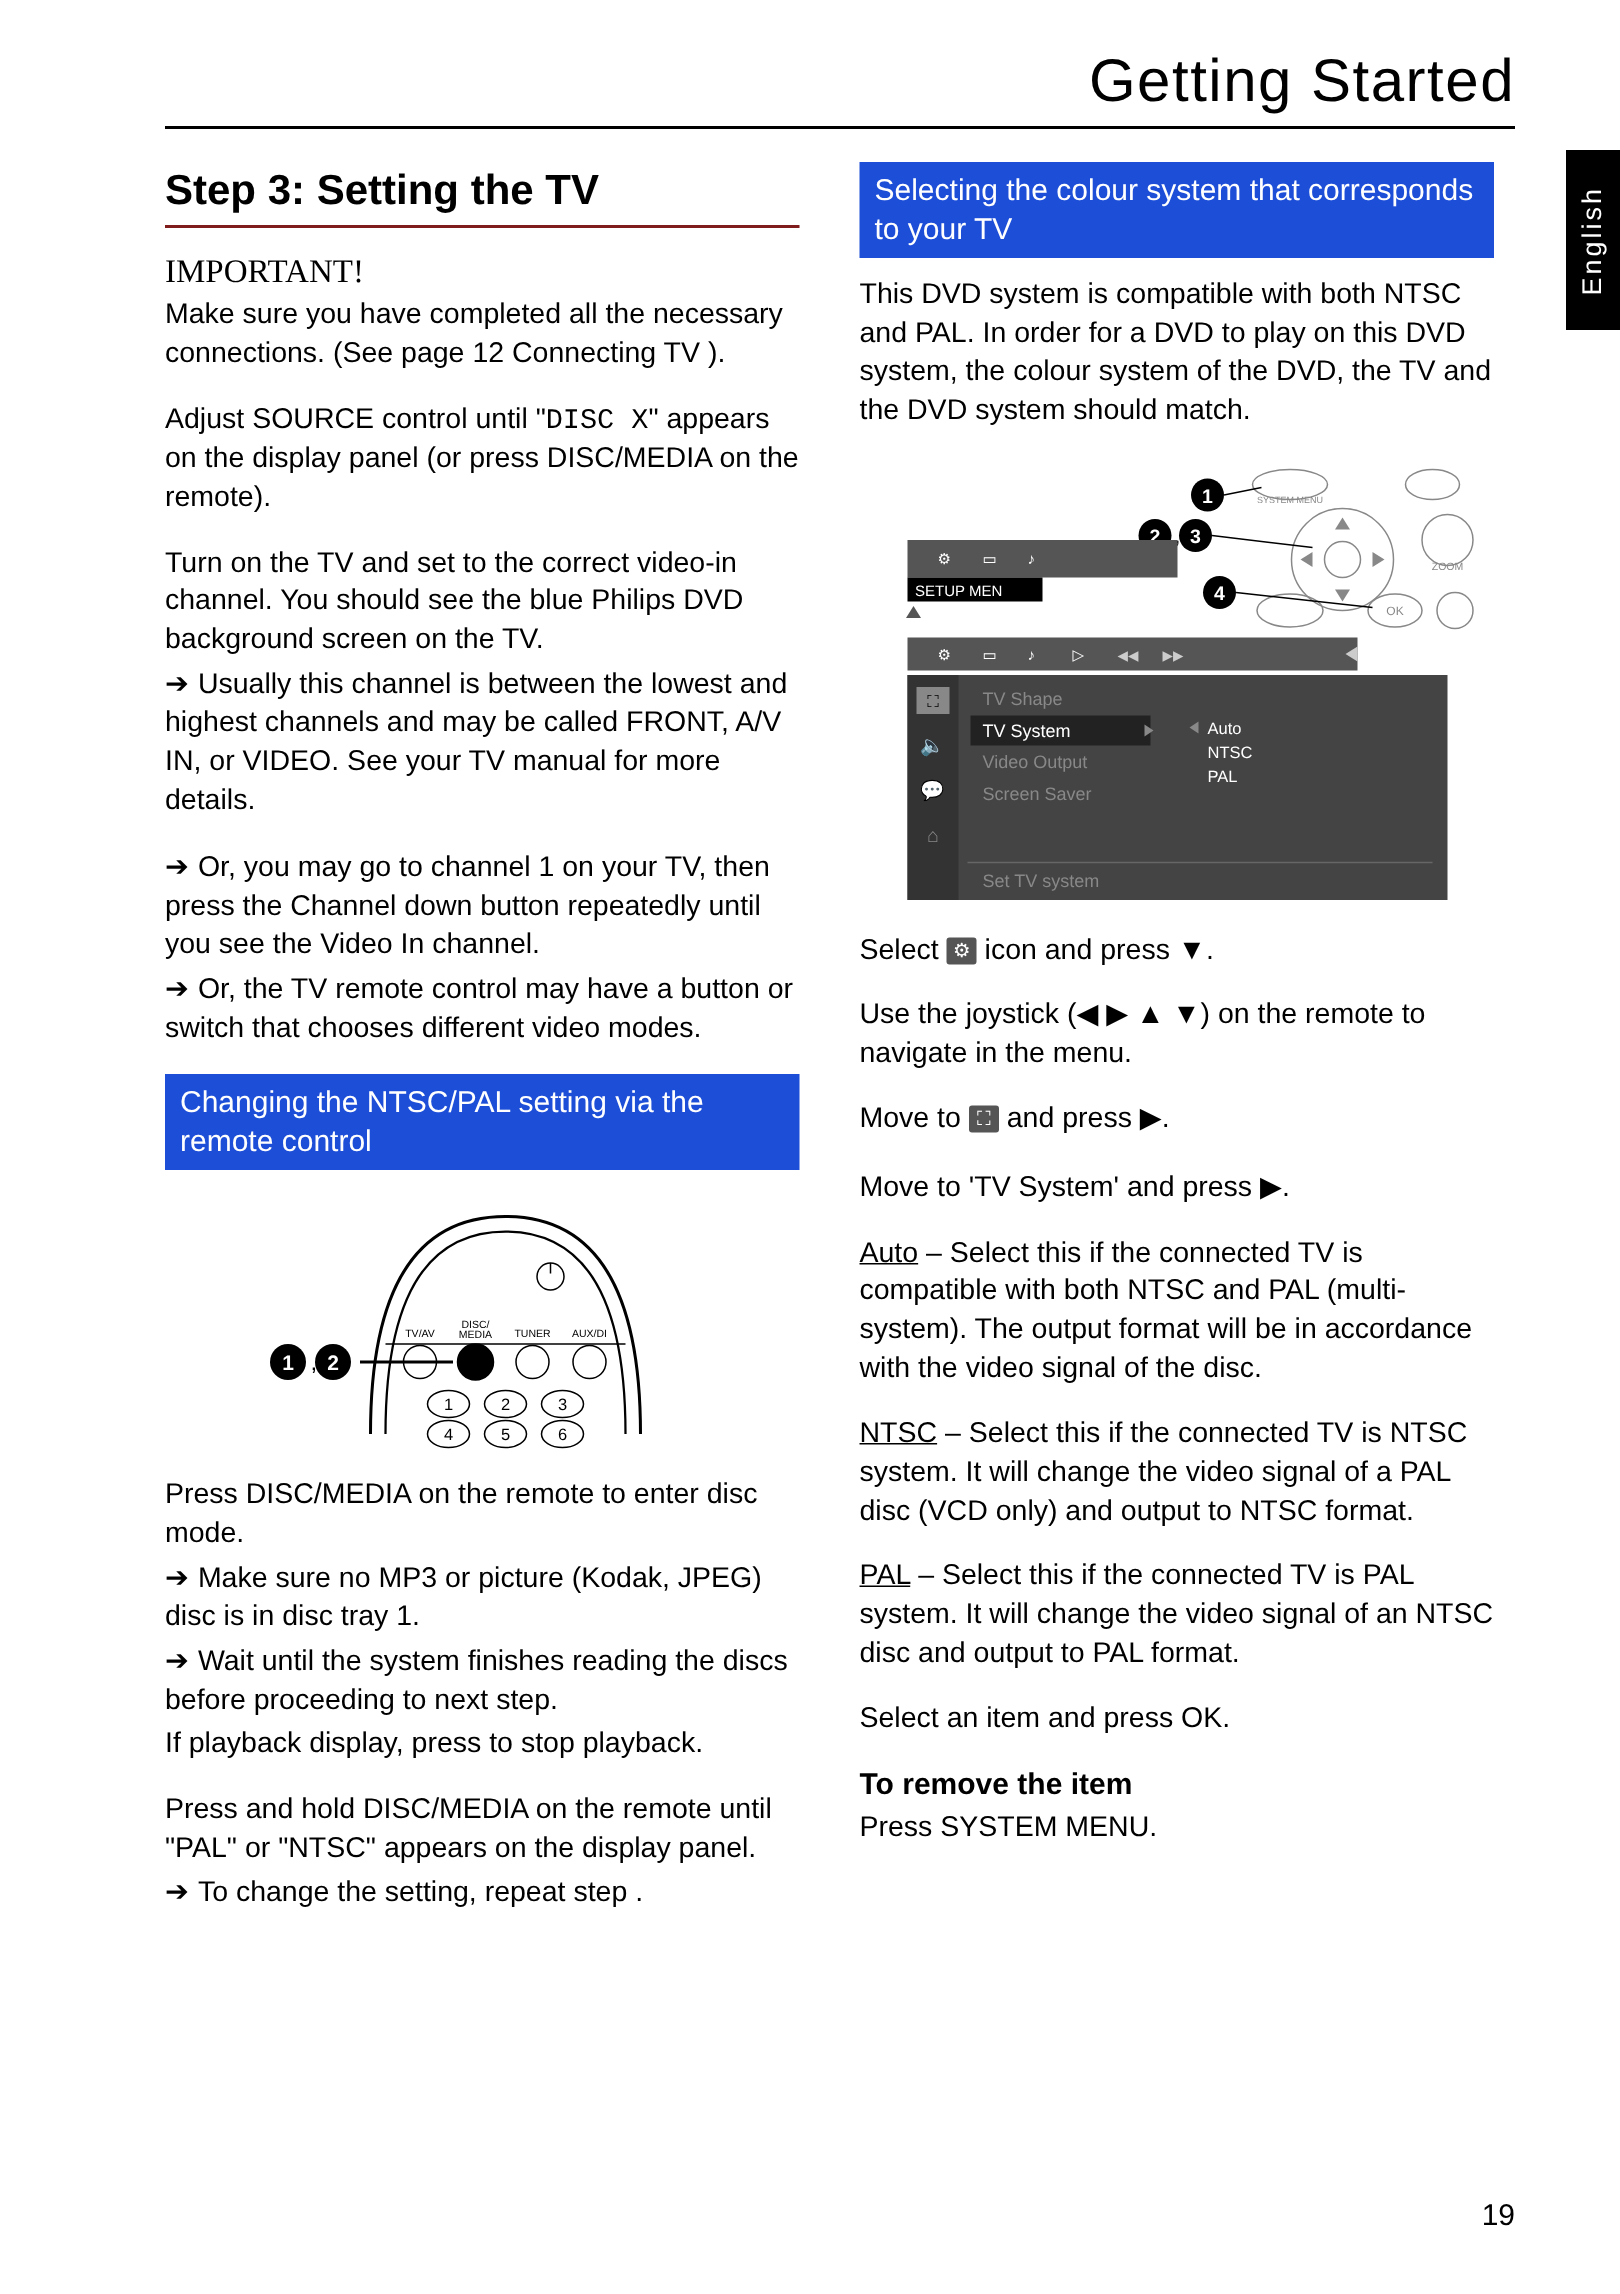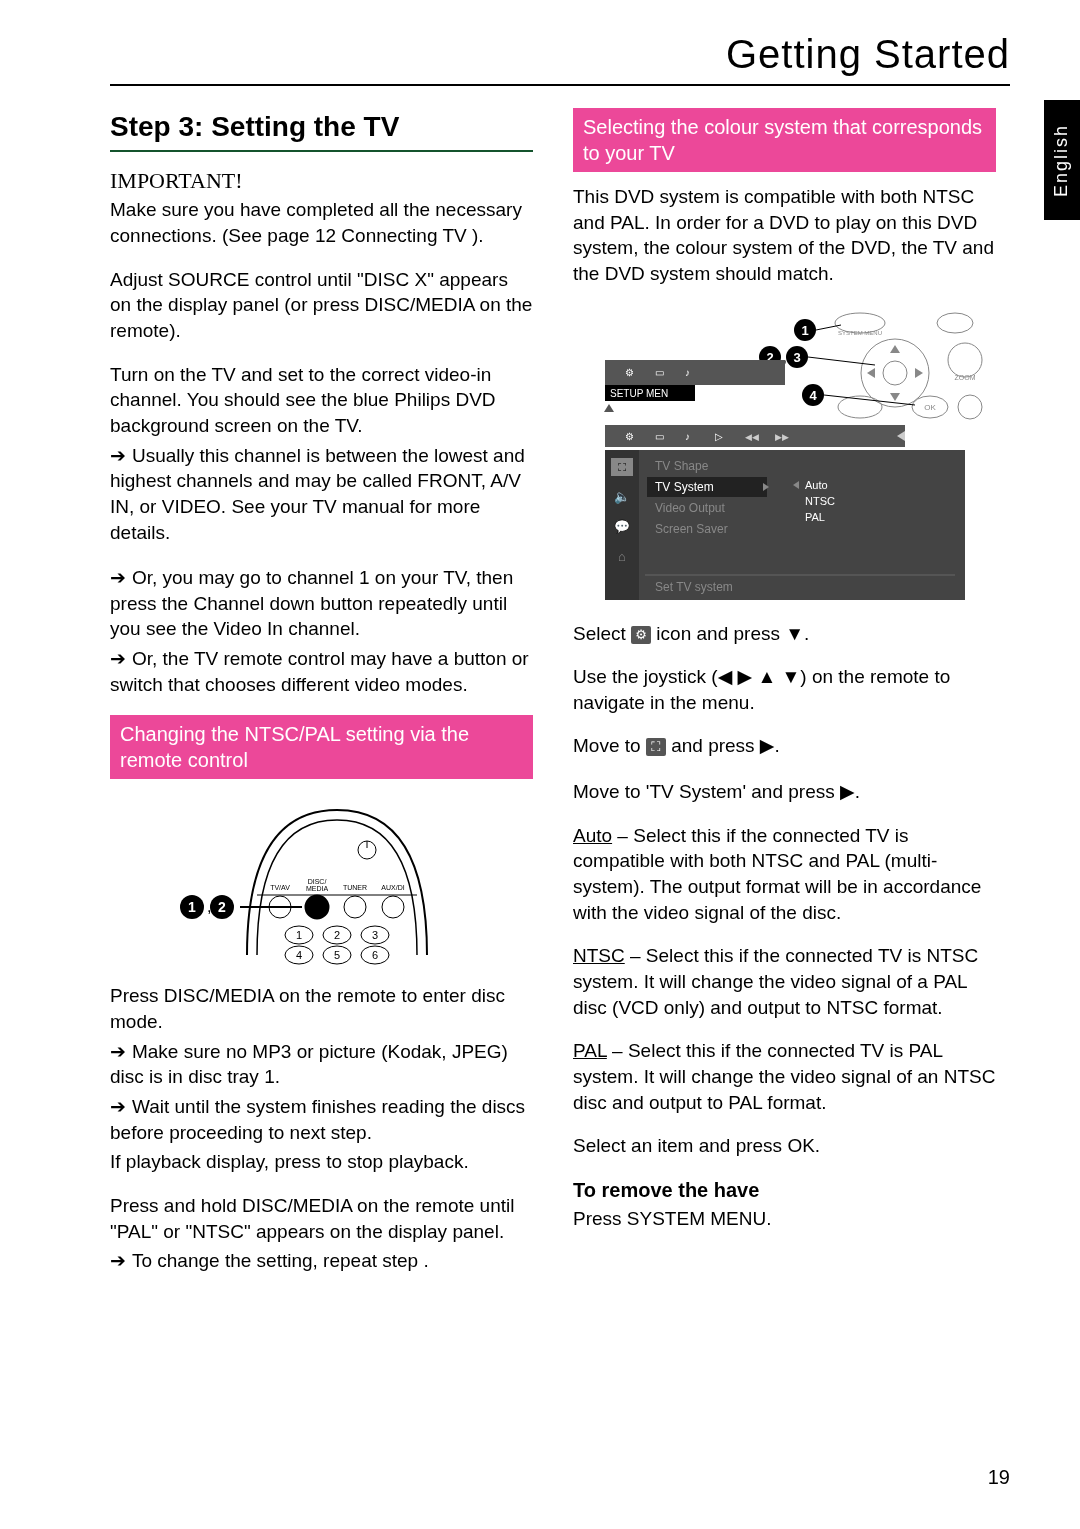--- a/index.html
+++ b/index.html
@@ -54,32 +54,32 @@
     gap: 40px;
     margin-top: 68px;
   }
   .col {
     flex: 1;
     font-size: 19px;
     line-height: 1.35;
   }
   .step-heading {
     font-size: 28px;
-    border-bottom: 2px solid #14532d;
+    border-bottom: 2px solid #7f1d1d;
     padding-bottom: 4px;
     margin: 0 0 14px 0;
   }
   .important {
     font-size: 22px;
     margin: 0 0 2px 0;
     font-family: Liberation Serif, serif;
   }
   .para { margin: 0 0 18px 0; }
   .sub-heading {
-    background: #ec4899;
+    background: #1d4ed8;
     color: #fff;
     font-size: 20px;
     padding: 6px 10px;
     margin: 14px 0 12px 0;
     line-height: 1.3;
   }
   .arrow::before {
     content: "➔";
     color: #000;
     margin-right: 6px;
@@ -128,21 +128,21 @@
       <h2 class="step-heading">Step 3:  Setting the TV</h2>
 
       <p class="important">IMPORTANT!</p>
       <p class="para">
         <span>Make sure you have completed all the necessary connections. (See page 12 </span>
         <span>Connecting TV</span>
         <span>).</span>
       </p>
 
       <p class="para">
-        <span>Adjust SOURCE control until "</span><span style="font-family:Liberation Sans, sans-serif">DISC X</span><span>" appears on the display panel (or press DISC/MEDIA on the remote).</span>
+        <span>Adjust SOURCE control until "</span><span style="font-family:Liberation Mono, monospace">DISC X</span><span>" appears on the display panel (or press DISC/MEDIA on the remote).</span>
       </p>
 
       <p class="para" style="margin-bottom:4px">Turn on the TV and set to the correct video-in channel. You should see the blue Philips DVD background screen on the TV.</p>
       <p class="para arrow" style="margin-bottom:20px">Usually this channel is between the lowest and highest channels and may be called FRONT, A/V IN, or VIDEO. See your TV manual for more details.</p>
       <p class="para arrow" style="margin-bottom:4px">Or, you may go to channel 1 on your TV, then press the Channel down button repeatedly until you see the Video In channel.</p>
       <p class="para arrow">Or, the TV remote control may have a button or switch that chooses different video modes.</p>
 
       <div class="sub-heading">Changing the NTSC/PAL setting via the remote control</div>
 
       <div class="remote-diagram">
@@ -291,19 +291,19 @@
         <span>Move to </span><span class="icon-box">⛶</span><span> and press ▶.</span>
       </p>
       <p class="para">Move to 'TV System' and press ▶.</p>
 
       <p class="para"><span class="underline">Auto</span><span> – Select this if the connected TV is compatible with both NTSC and PAL (multi-system). The output format will be in accordance with the video signal of the disc.</span></p>
       <p class="para"><span class="underline">NTSC</span><span> – Select this if the connected TV is NTSC system. It will change the video signal of a PAL disc (VCD only) and output to NTSC format.</span></p>
       <p class="para"><span class="underline">PAL</span><span> – Select this if the connected TV is PAL system. It will change the video signal of an NTSC disc and output to PAL format.</span></p>
 
       <p class="para">Select an item and press OK.</p>
 
-      <p class="bold-h" style="margin:8px 0 2px 0">To remove the have</p>
+      <p class="bold-h" style="margin:8px 0 2px 0">To remove the item</p>
       <p class="para">Press SYSTEM MENU.</p>
     </div>
   </div>
 
   <div class="pagenum">19</div>
 </div>
 
 </body></html>

